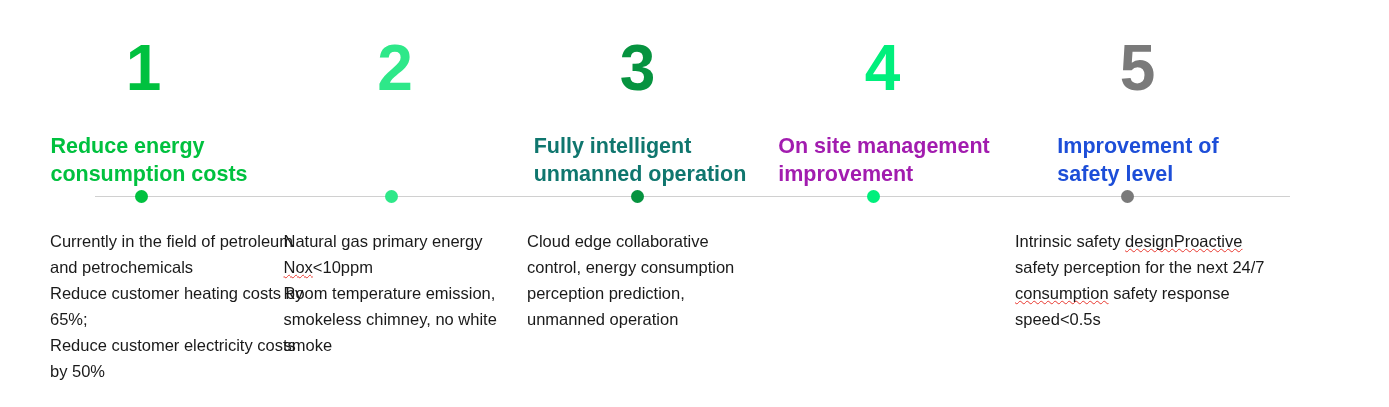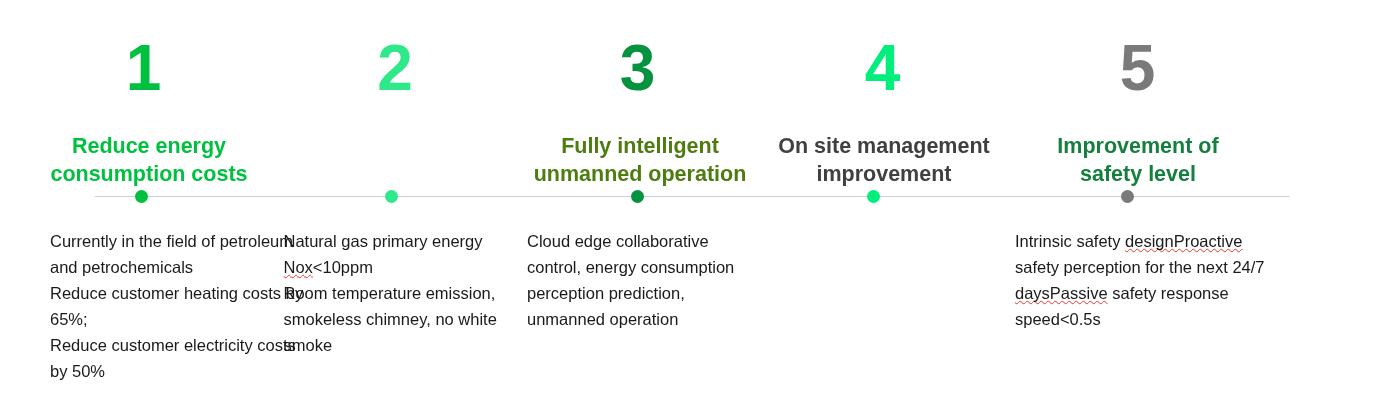--- a/index.html
+++ b/index.html
@@ -67,21 +67,20 @@
     font-weight: bold;
     line-height: 1;
     margin-top: 36px;
     letter-spacing: -1px;
   }
 
   .step-title {
     font-size: 21.5px;
     font-weight: bold;
     line-height: 1.32;
-    text-align: center;
     margin-top: 32px;
     white-space: pre-line;
   }
 
   .step-dot {
     position: absolute;
     top: 190px;
     width: 13px;
     height: 13px;
     border-radius: 50%;
@@ -158,39 +157,39 @@
       <div class="step-number" style="color: rgb(46, 232, 137);">2</div>
       <div class="step-dot" style="background: rgb(46, 232, 137);"></div>
       <div class="body-wrap">
         <div class="step-body"><span>Natural gas primary energy </span><span class="misspelled">Nox</span><span>&lt;10ppm
 Room temperature emission, smokeless chimney, no white smoke</span></div>
       </div>
     </div>
 
     <div class="col col-3 c3">
       <div class="step-number" style="color: rgb(6, 147, 63);">3</div>
-      <div class="step-title" style="color: #4d7c0f;">Fully intelligent
+      <div class="step-title" style="color: #0f766e;">Fully intelligent
 unmanned operation</div>
       <div class="step-dot" style="background: rgb(6, 147, 63);"></div>
       <div class="body-wrap">
         <div class="step-body"><span>Cloud edge collaborative control, energy consumption perception prediction, unmanned operation</span></div>
       </div>
     </div>
 
     <div class="col col-4 c4">
       <div class="step-number" style="color: rgb(0, 239, 124);">4</div>
-      <div class="step-title" style="color: #404040;">On site management
+      <div class="step-title" style="color: #a21caf;">On site management
 improvement</div>
       <div class="step-dot" style="background: rgb(0, 239, 124);"></div>
     </div>
 
     <div class="col col-5 c5">
       <div class="step-number" style="color: rgb(122, 122, 122);">5</div>
-      <div class="step-title" style="color: #15803d;">Improvement of
+      <div class="step-title" style="color: #1d4ed8;">Improvement of
 safety level</div>
       <div class="step-dot" style="background: rgb(122, 122, 122);"></div>
       <div class="body-wrap">
-        <div class="step-body"><span>Intrinsic safety </span><span class="misspelled">designProactive</span><span> safety perception for the next 24/7 </span><span class="misspelled">daysPassive</span><span> safety response speed&lt;0.5s</span></div>
+        <div class="step-body"><span>Intrinsic safety </span><span class="misspelled">designProactive</span><span> safety perception for the next 24/7 </span><span class="misspelled">consumption</span><span> safety response speed&lt;0.5s</span></div>
       </div>
     </div>
 
   </div>
 </div>
 
 </body></html>

